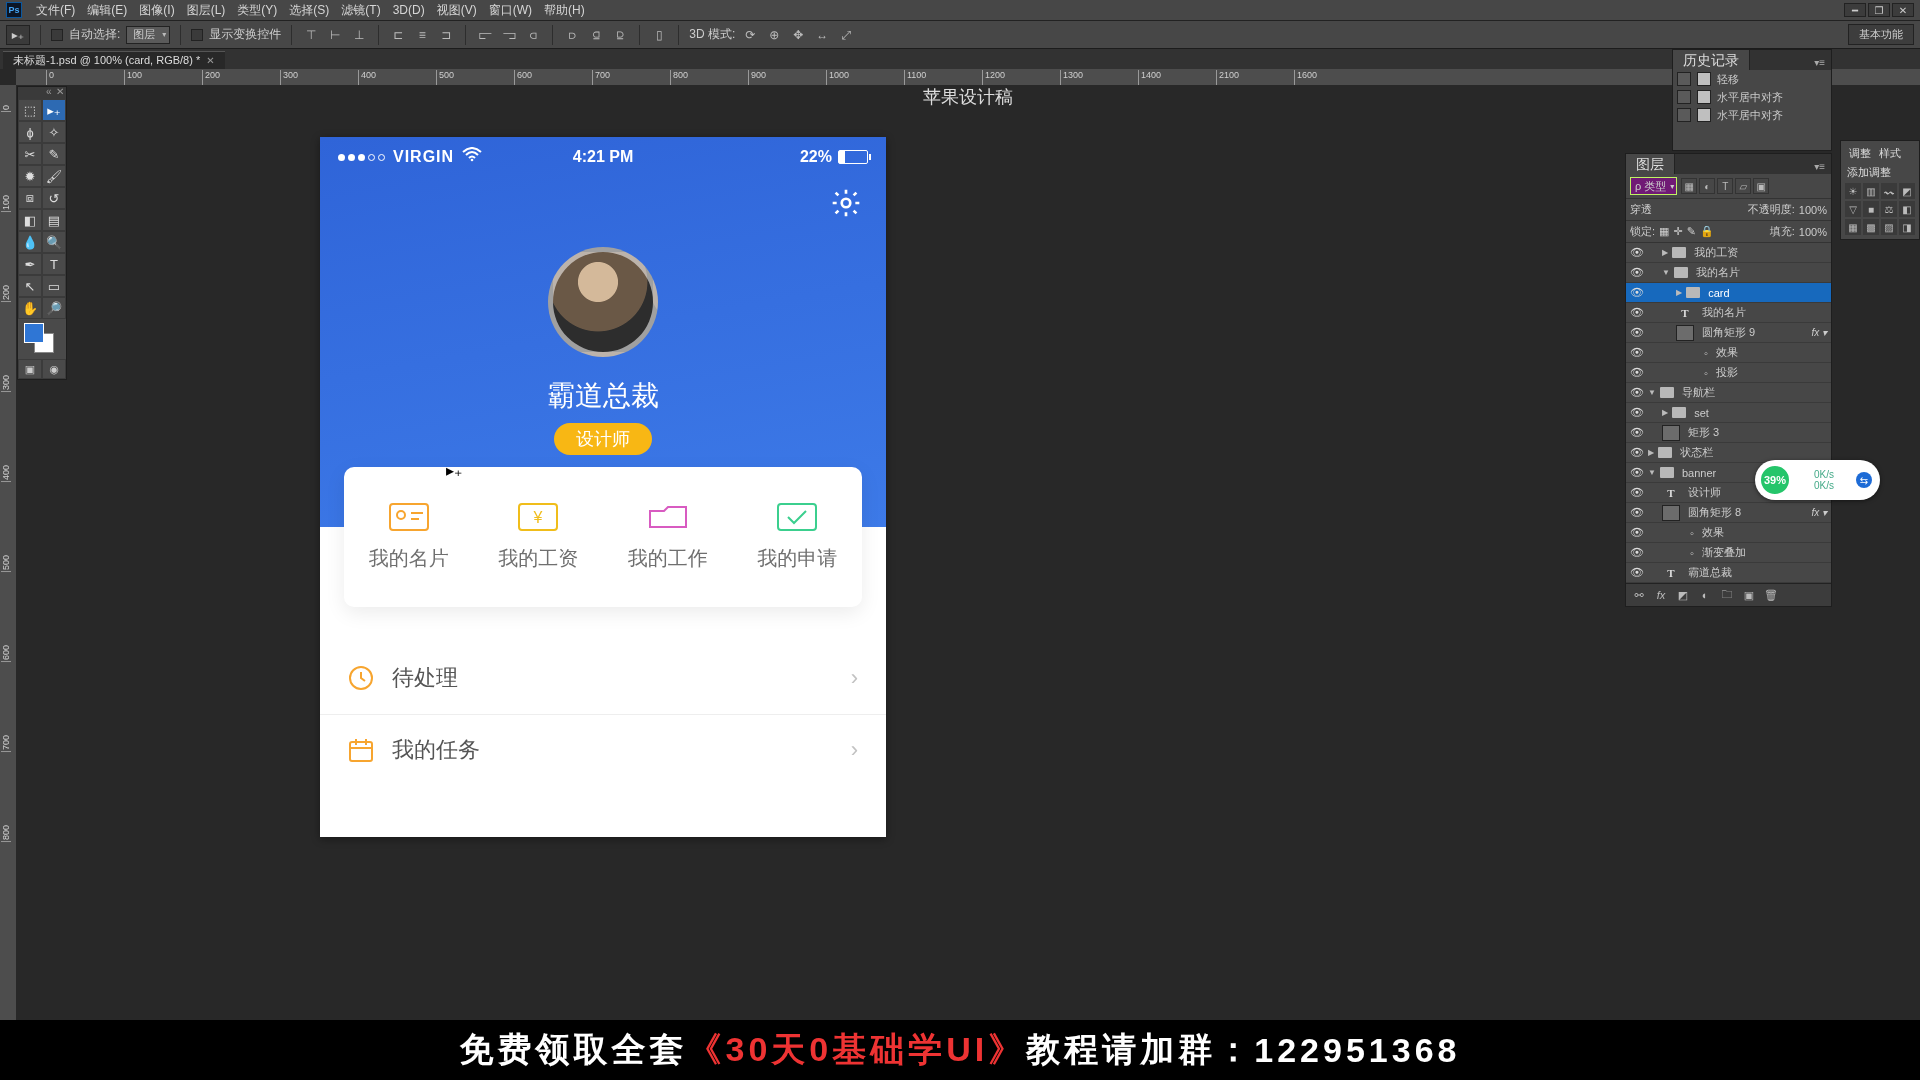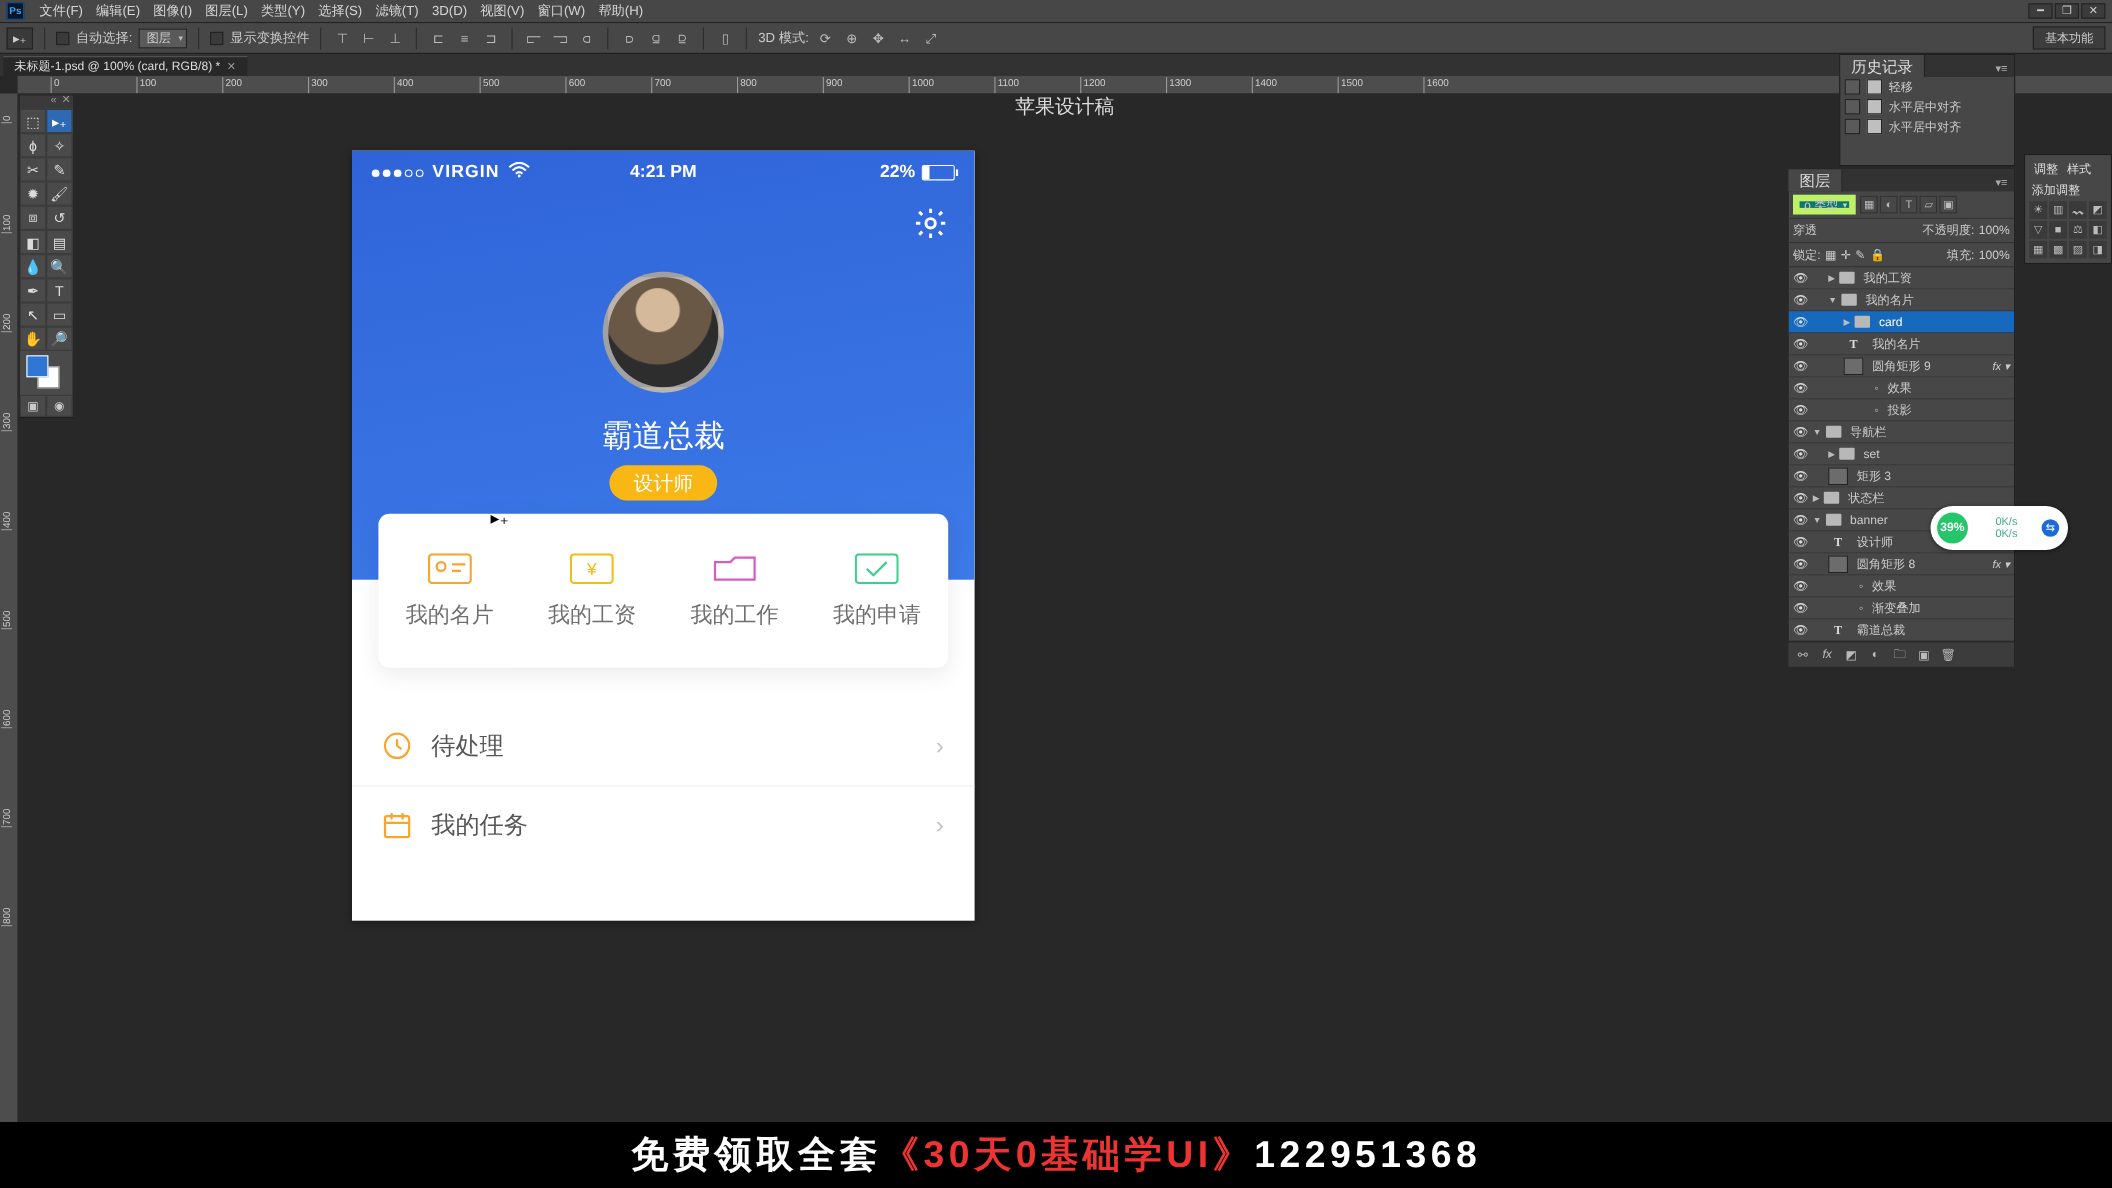--- a/index.html
+++ b/index.html
@@ -63,21 +63,21 @@
 .adj-strip { position:absolute; top:140px; right:0; width:80px; background:#474747; border:1px solid #1e1e1e; padding:4px; }
 .adj-tabs { display:flex; }
 .adj-tabs div { font-size:11px; padding:1px 4px; color:#ddd; }
 .adj-title { font-size:11px; color:#ddd; padding:3px 2px; }
 .adj-grid { display:grid; grid-template-columns:repeat(4,16px); gap:2px; justify-content:center; }
 .adj-grid div { width:16px; height:16px; background:#3a3a3a; display:flex; align-items:center; justify-content:center; font-size:10px; color:#bbb; }
 
 
 .layers-body { font-size:11px; }
 .lay-opts { display:flex; align-items:center; gap:4px; padding:3px 4px; border-bottom:1px solid #333; }
-.lay-opts .dd2 { background:#0f766e; border:6px solid #bef264; padding:0 10px 0 4px; height:18px; display:flex; align-items:center; font-size:11px; position:relative; }
+.lay-opts .dd2 { background:#701a75; border:1px solid #bef264; padding:0 10px 0 4px; height:18px; display:flex; align-items:center; font-size:11px; position:relative; }
 .lay-opts .dd2:after { content:"▾"; font-size:8px; position:absolute; right:2px; }
 .lay-opts .filt { display:flex; gap:2px; }
 .lay-opts .filt div { width:16px; height:16px; border:1px solid #333; display:flex; align-items:center; justify-content:center; font-size:10px; color:#bbb; }
 .lay-blend { display:flex; align-items:center; gap:4px; padding:3px 4px; border-bottom:1px solid #333; }
 .lay-lock { display:flex; align-items:center; gap:4px; padding:3px 4px; border-bottom:1px solid #333; }
 .lay-tree { max-height:340px; overflow:hidden; }
 .lrow { display:flex; align-items:center; height:20px; border-bottom:1px solid #3a3a3a; }
 .lrow.sel { background:#1769bd; color:#fff; }
 .eye { width:22px; display:flex; justify-content:center; font-size:11px; color:#ddd; }
 .lrow .indent { display:flex; align-items:center; gap:4px; }
@@ -198,21 +198,21 @@
       <span style="left: 420px;">500</span>
       <span style="left: 498px;">600</span>
       <span style="left: 576px;">700</span>
       <span style="left: 654px;">800</span>
       <span style="left: 732px;">900</span>
       <span style="left: 810px;">1000</span>
       <span style="left: 888px;">1100</span>
       <span style="left: 966px;">1200</span>
       <span style="left: 1044px;">1300</span>
       <span style="left: 1122px;">1400</span>
-      <span style="left: 1200px;">1500</span>
+      <span style="left: 1200px;">2100</span>
       <span style="left: 1278px;">1600</span>
       <span style="left: 1356px; margin-top: 40px;">1700</span>
     </div>
   <div class="ruler-v" id="ruler-v">
       <span style="top: 20px;">0</span>
       <span style="top: 110px;">100</span>
       <span style="top: 200px;">200</span>
       <span style="top: 290px;">300</span>
       <span style="top: 380px;">400</span>
       <span style="top: 470px;">500</span>
@@ -594,14 +594,15 @@
   <div class="txt">
       <div>0K/s</div>
       <div>0K/s</div>
     </div>
   <div class="dot">⇆</div>
 </div>
 
 <div class="promo">
   <span>免费领取全套</span>
   <span class="red">《30天0基础学UI》</span>
+  <span>教程请加群：</span>
   <span>122951368</span>
 </div>
 
 </body></html>

